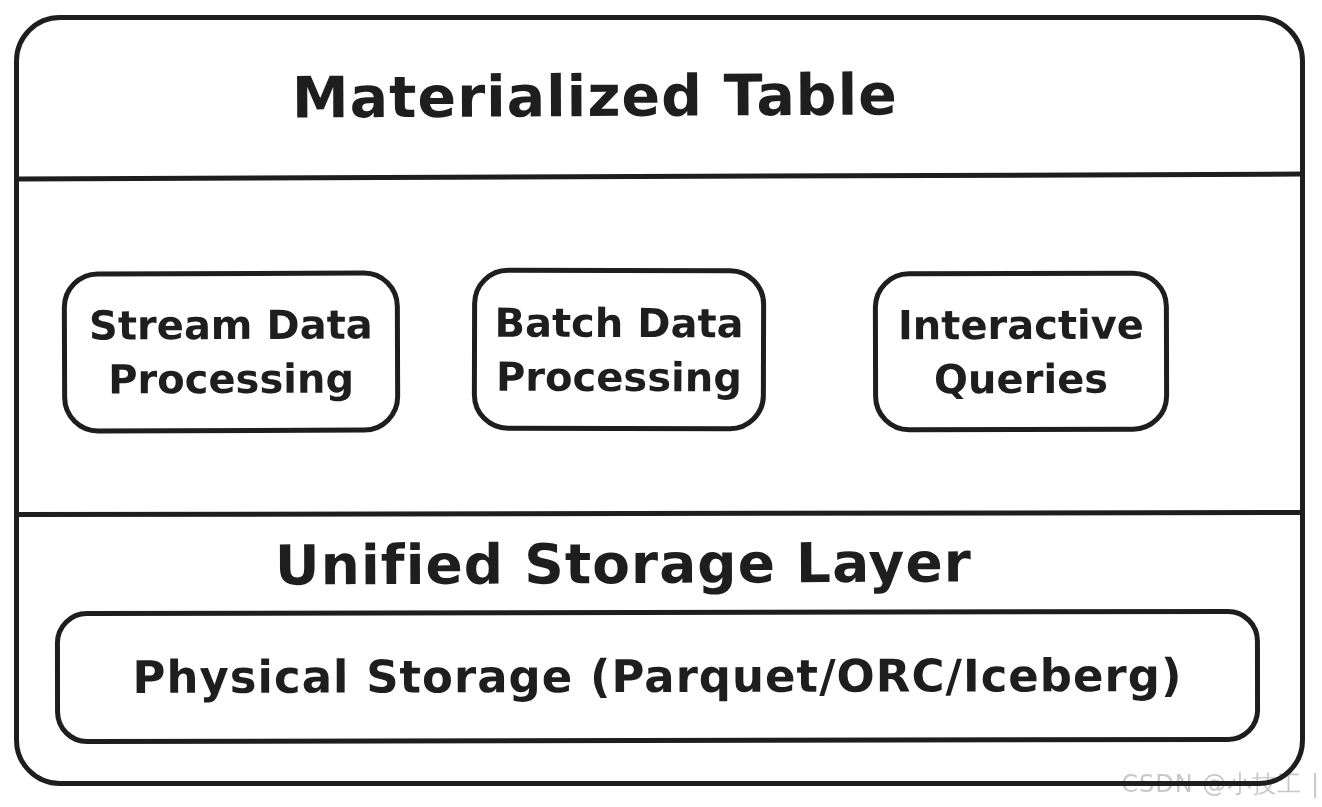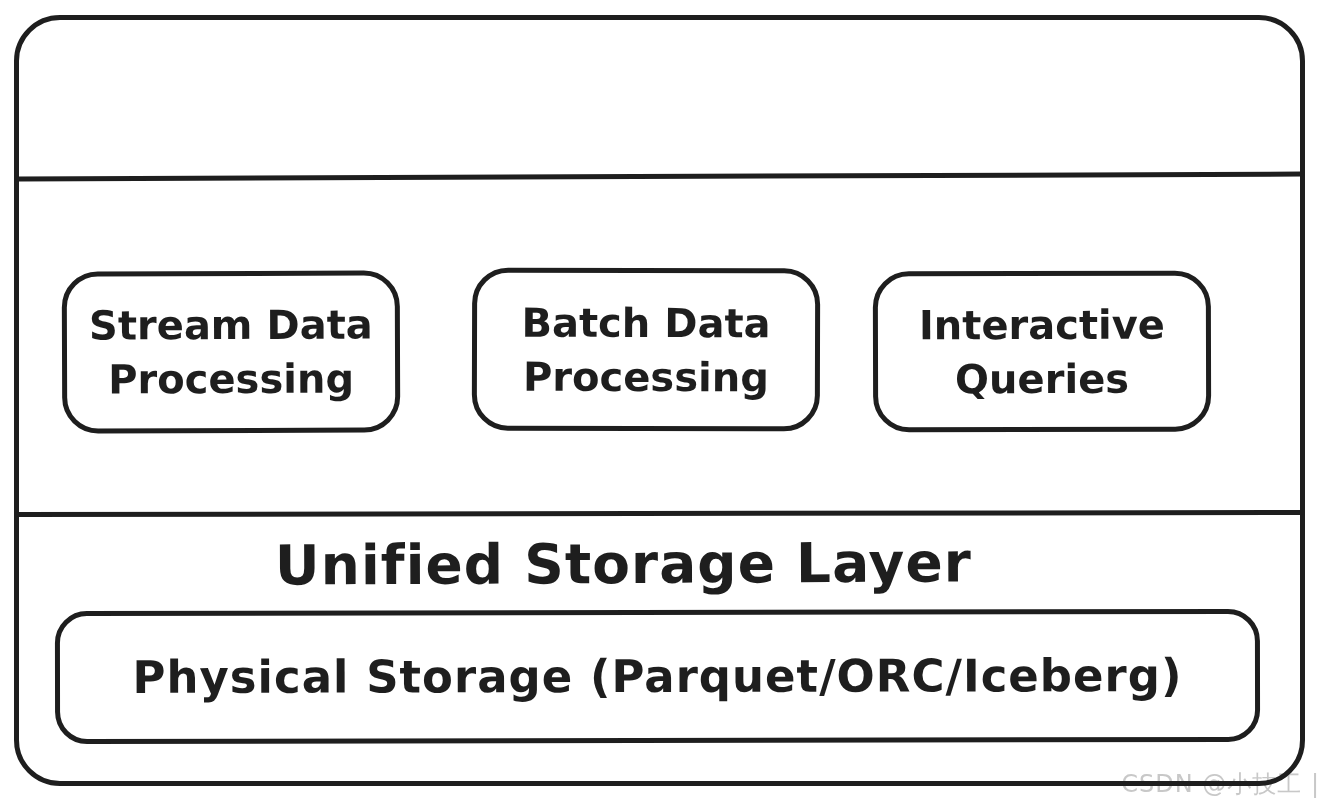--- a/index.html
+++ b/index.html
@@ -66,22 +66,22 @@
     display: flex; align-items: center; justify-content: center;
     text-align: center;
     font-size: 40px;
     font-weight: bold;
     line-height: 1.35;
     padding: 6px 14px;
     z-index: 3;
     background: var(--bg);
   }
   .compute-box-1 { left: 62px;  top: 271px; width: 338px; height: 162px; transform: rotate(-0.2deg); }
-  .compute-box-2 { left: 472px; top: 268px; width: 348px; height: 163px; transform: rotate(0.15deg); justify-content: flex-end; }
-  .compute-box-3 { left: 873px; top: 271px; width: 338px; height: 161px; transform: rotate(-0.15deg); }
+  .compute-box-2 { left: 472px; top: 268px; width: 294px; height: 163px; transform: rotate(0.15deg); justify-content: flex-end; }
+  .compute-box-3 { left: 873px; top: 271px; width: 296px; height: 161px; transform: rotate(-0.15deg); }
 
   
   .storage-title-band {
     position: absolute;
     left: 14px; top: 516px;
     width: 1299px; height: 96px;
     display: flex; align-items: center; justify-content: center;
     z-index: 3;
   }
   .storage-title {
@@ -123,20 +123,23 @@
 
 <div class="stage">
 
   <div class="watermark">CSDN @小技工 |</div>
 
   <div class="outer-frame"></div>
 
   <div class="divider divider-top"></div>
   <div class="divider divider-bottom"></div>
 
+  <div class="title-band">
+    <div class="main-title">Materialized Table</div>
+  </div>
 
   <div class="compute-box compute-box-1">
     <span>Stream Data Processing</span>
   </div>
 
   <div class="compute-box compute-box-2">
     <span>Batch Data Processing</span>
   </div>
 
   <div class="compute-box compute-box-3">

